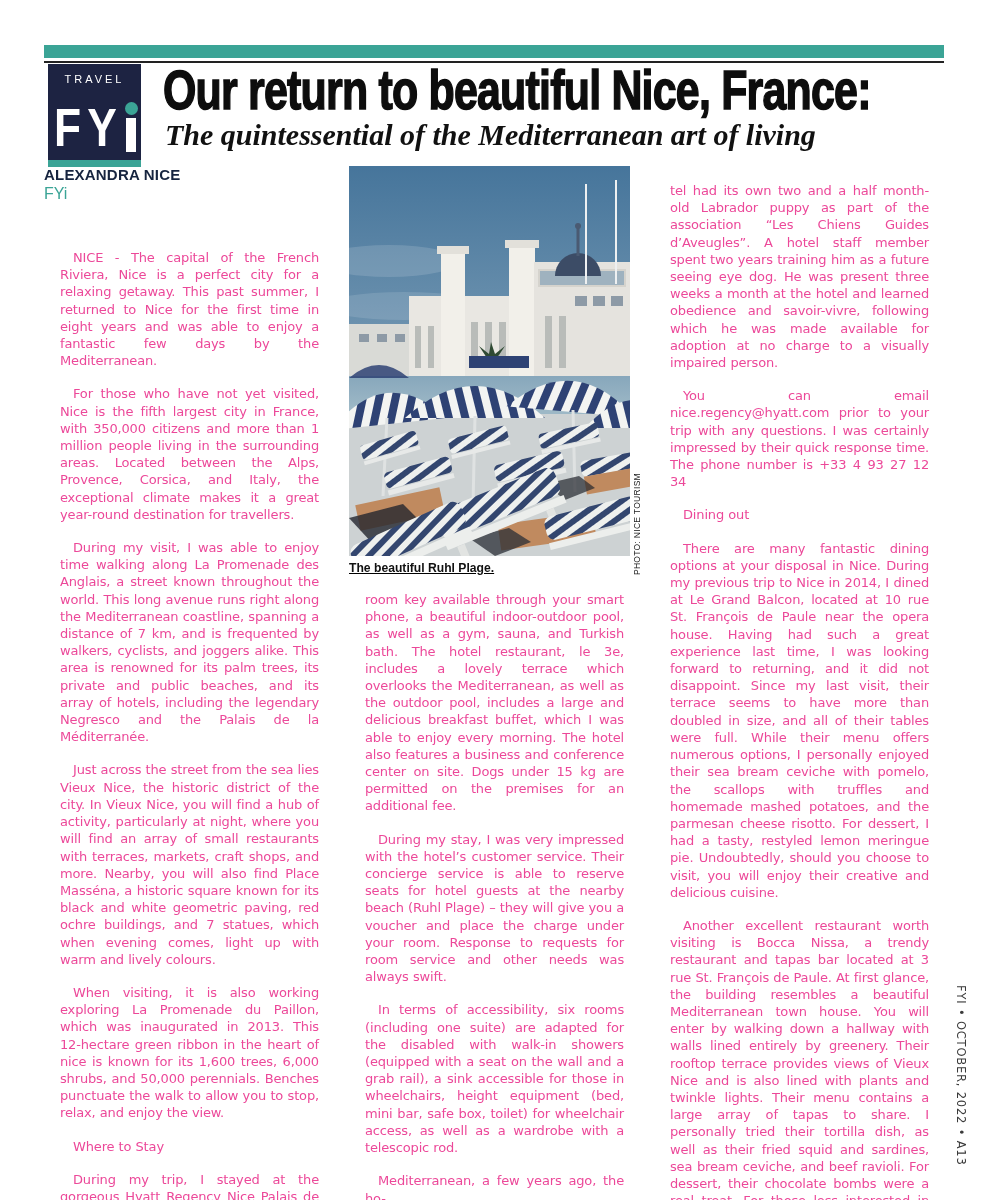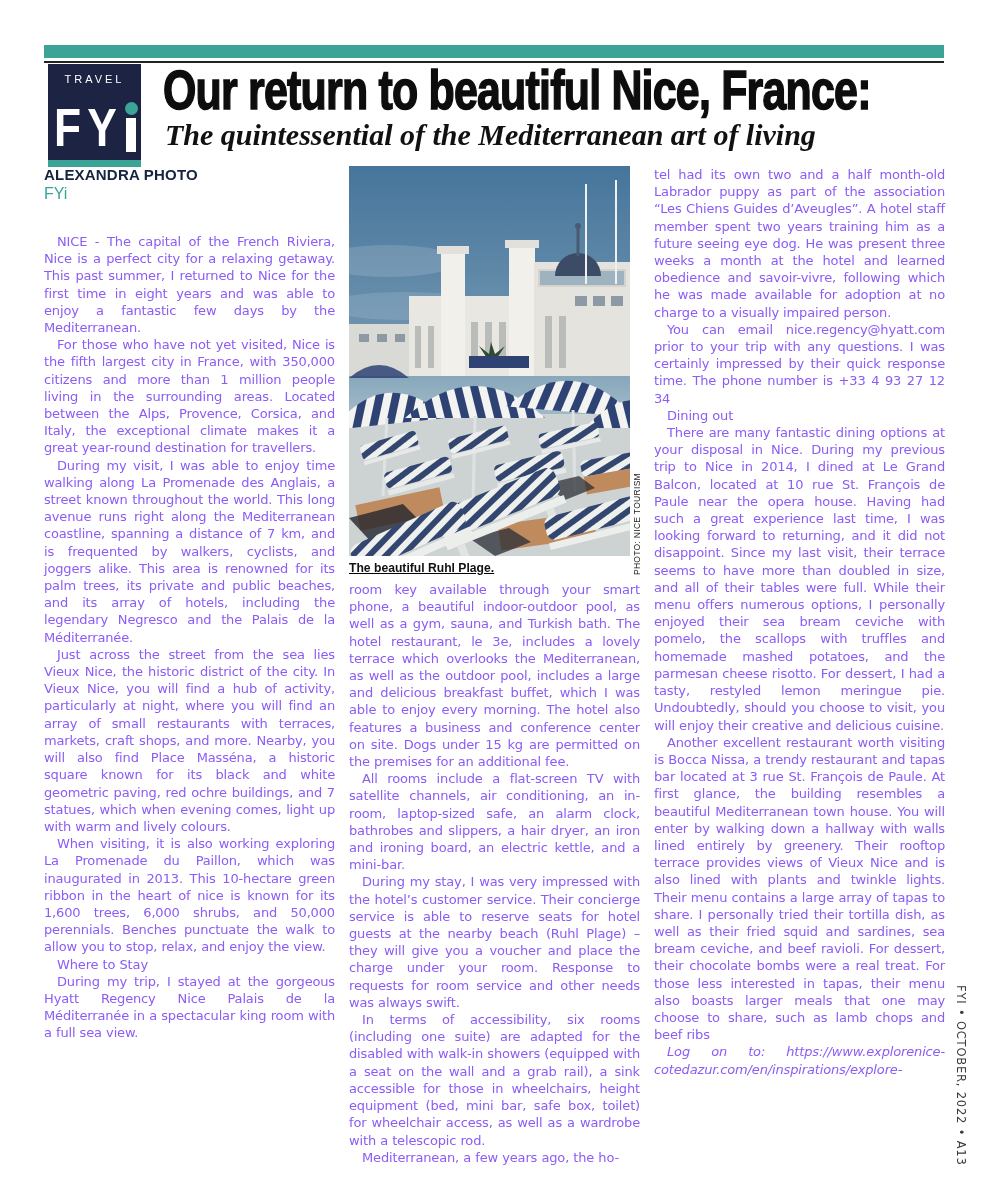--- a/index.html
+++ b/index.html
@@ -34,21 +34,21 @@
     font-weight:700; font-size:30px; line-height:34px; color:#111; white-space:nowrap;}
 
   
   .columns{position:absolute; left:44px; top:166px; width:900px; height:1024px;
     display:flex; gap:14px;}
   .col{width:291px; flex:none;}
   .byline{margin-bottom:8px;}
   .author{font-family:"Liberation Sans",sans-serif; font-weight:700; font-size:15px;
     color:#16243f; letter-spacing:0.2px;}
   .affil{font-family:"Liberation Sans",sans-serif; font-size:16px; color:var(--accent_teal,#3ba496); margin-top:2px;}
-  .bodytext p{margin:0; font-size:13px; line-height:17.2px; color:#8b5cf6;
+  .bodytext p{margin:16px; font-size:13px; line-height:17.2px; color:#ec4899;
     text-align:justify; text-indent:13px; letter-spacing:-0.15px; word-spacing:0.2px;}
   .bodytext p.noindent{text-indent:0;}
   .bodytext p.italic{font-style:italic;}
   .col1-spacer{height:22px;}
 
   
   .figure{position:relative; width:291px; margin-bottom:6px;text-decoration:underline;}
   .photo{width:281px; height:390px; display:block;}
   .credit{position:absolute; right:-2px; bottom:0; writing-mode:vertical-rl;
     transform:rotate(180deg); font-size:8.5px; color:#222; letter-spacing:0.3px;
@@ -85,29 +85,29 @@
     <div class="head-text">
       <h1 class="headline">Our return to beautiful Nice, France:</h1>
       <h2 class="subhead">The quintessential of the Mediterranean art of living</h2>
     </div>
   </div>
 
   <div class="columns">
 
     <section class="col bodytext">
       <div class="byline">
-        <div class="author">ALEXANDRA PHOTO</div>
+        <div class="author">ALEXANDRA NICE</div>
         <div class="affil">FYi</div>
       </div>
       <div class="col1-spacer"></div>
       <p>NICE - The capital of the French Riviera, Nice is a perfect city for a relaxing getaway. This past summer, I returned to Nice for the first time in eight years and was able to enjoy a fantastic few days by the Mediterranean.</p>
       <p>For those who have not yet visited, Nice is the fifth largest city in France, with 350,000 citizens and more than 1 million people living in the surrounding areas. Located between the Alps, Provence, Corsica, and Italy, the exceptional climate makes it a great year-round destination for travellers.</p>
       <p>During my visit, I was able to enjoy time walking along La Promenade des Anglais, a street known throughout the world. This long avenue runs right along the Mediterranean coastline, spanning a distance of 7 km, and is frequented by walkers, cyclists, and joggers alike. This area is renowned for its palm trees, its private and public beaches, and its array of hotels, including the legendary Negresco and the Palais de la Méditerranée.</p>
       <p>Just across the street from the sea lies Vieux Nice, the historic district of the city. In Vieux Nice, you will find a hub of activity, particularly at night, where you will find an array of small restaurants with terraces, markets, craft shops, and more. Nearby, you will also find Place Masséna, a historic square known for its black and white geometric paving, red ochre buildings, and 7 statues, which when evening comes, light up with warm and lively colours.</p>
-      <p>When visiting, it is also working exploring La Promenade du Paillon, which was inaugurated in 2013. This 10-hectare green ribbon in the heart of nice is known for its 1,600 trees, 6,000 shrubs, and 50,000 perennials. Benches punctuate the walk to allow you to stop, relax, and enjoy the view.</p>
+      <p>When visiting, it is also working exploring La Promenade du Paillon, which was inaugurated in 2013. This 12-hectare green ribbon in the heart of nice is known for its 1,600 trees, 6,000 shrubs, and 50,000 perennials. Benches punctuate the walk to allow you to stop, relax, and enjoy the view.</p>
       <p>Where to Stay</p>
       <p>During my trip, I stayed at the gorgeous Hyatt Regency Nice Palais de la Méditerranée in a spectacular king room with a full sea view.</p>
     </section>
 
     <section class="col bodytext">
       <div class="figure">
         <svg class="photo" viewBox="0 0 281 390" preserveAspectRatio="none">
           <defs>
             <linearGradient id="sky" x1="0" y1="0" x2="0" y2="1">
               <stop offset="0" stop-color="#46759b"></stop>
@@ -233,21 +233,20 @@
           </g>
           <g transform="rotate(-14 236 356)">
             <rect x="196" y="342" width="96" height="24" rx="8" fill="url(#stC)"></rect>
             <rect x="196" y="368" width="96" height="7" fill="#eceeec"></rect>
           </g>
         </svg>
         <div class="credit">PHOTO: NICE TOURISM</div>
         <div class="caption">The beautiful Ruhl Plage.</div>
       </div>
       <p class="noindent">room key available through your smart phone, a beautiful indoor-outdoor pool, as well as a gym, sauna, and Turkish bath. The hotel restaurant, le 3e, includes a lovely terrace which overlooks the Mediterranean, as well as the outdoor pool, includes a large and delicious breakfast buffet, which I was able to enjoy every morning. The hotel also features a business and conference center on site. Dogs under 15 kg are permitted on the premises for an additional fee.</p>
-      <p>All rooms include a flat-screen TV with satellite channels, air conditioning, an in-room, laptop-sized safe, an alarm clock, bathrobes and slippers, a hair dryer, an iron and ironing board, an electric kettle, and a mini-bar.</p>
       <p>During my stay, I was very impressed with the hotel’s customer service. Their concierge service is able to reserve seats for hotel guests at the nearby beach (Ruhl Plage) – they will give you a voucher and place the charge under your room. Response to requests for room service and other needs was always swift.</p>
       <p>In terms of accessibility, six rooms (including one suite) are adapted for the disabled with walk-in showers (equipped with a seat on the wall and a grab rail), a sink accessible for those in wheelchairs, height equipment (bed, mini bar, safe box, toilet) for wheelchair access, as well as a wardrobe with a telescopic rod.</p>
       <p>Mediterranean, a few years ago, the ho-</p>
     </section>
 
     <section class="col bodytext">
       <p class="noindent">tel had its own two and a half month-old Labrador puppy as part of the association “Les Chiens Guides d’Aveugles”. A hotel staff member spent two years training him as a future seeing eye dog. He was present three weeks a month at the hotel and learned obedience and savoir-vivre, following which he was made available for adoption at no charge to a visually impaired person.</p>
       <p>You can email nice.regency@hyatt.com prior to your trip with any questions. I was certainly impressed by their quick response time. The phone number is +33 4 93 27 12 34</p>
       <p>Dining out</p>
       <p>There are many fantastic dining options at your disposal in Nice. During my previous trip to Nice in 2014, I dined at Le Grand Balcon, located at 10 rue St. François de Paule near the opera house. Having had such a great experience last time, I was looking forward to returning, and it did not disappoint. Since my last visit, their terrace seems to have more than doubled in size, and all of their tables were full. While their menu offers numerous options, I personally enjoyed their sea bream ceviche with pomelo, the scallops with truffles and homemade mashed potatoes, and the parmesan cheese risotto. For dessert, I had a tasty, restyled lemon meringue pie. Undoubtedly, should you choose to visit, you will enjoy their creative and delicious cuisine.</p>

